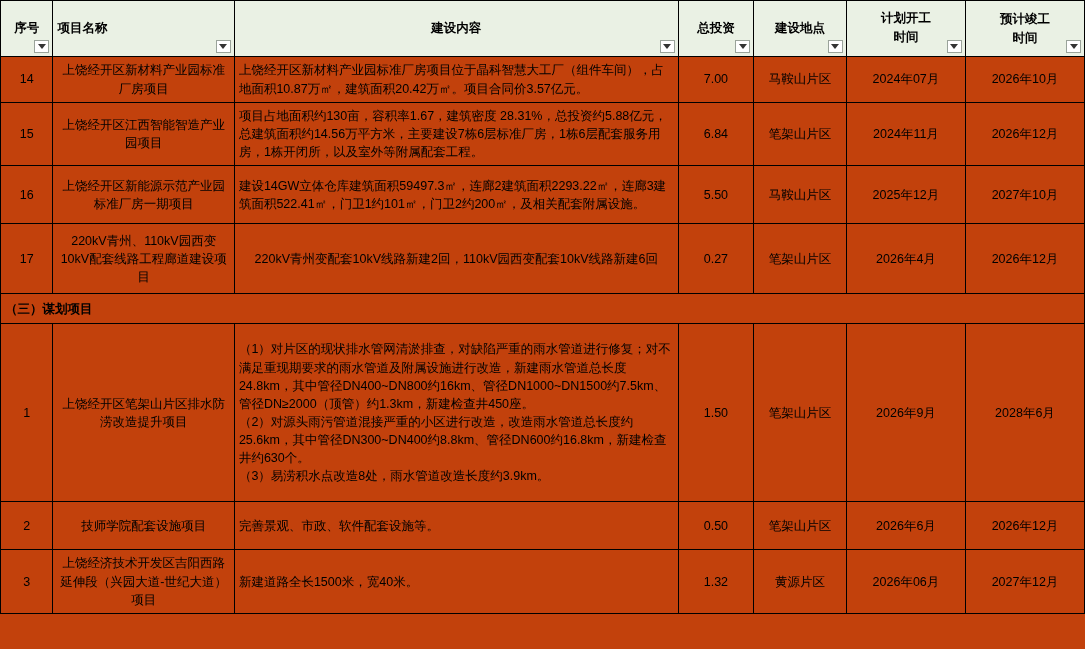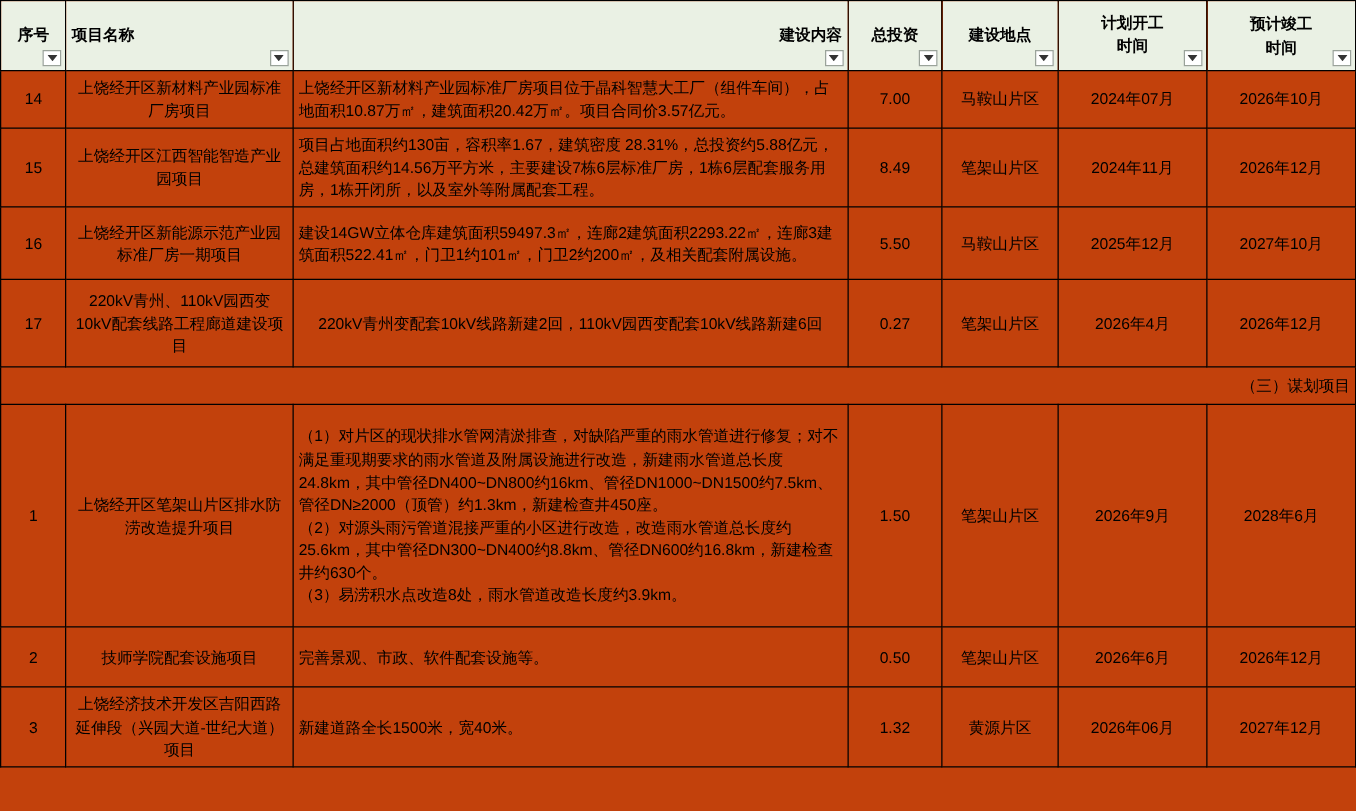--- a/index.html
+++ b/index.html
@@ -46,30 +46,30 @@
     height: 13px;
     background: #ffffff;
     border: 1px solid #9aa39a;
     display: flex;
     align-items: center;
     justify-content: center;
   }
   .filter-btn svg { display: block; }
   .c-idx   { width: 52px;  text-align: center; }
   .c-name  { width: 180px; text-align: left; }
-  .c-desc  { width: 440px; text-align: right; margin-top: 28px; }
+  .c-desc  { width: 440px; text-align: center; margin-top: 28px; }
   .c-inv   { width: 75px;  text-align: center; font-family: Liberation Serif, serif; }
   .c-loc   { width: 92px;  text-align: center; }
   .c-start { width: 118px; text-align: center; font-family: Liberation Mono, monospace; }
   .c-end   { width: 118px; text-align: center; }
   td.desc  { text-align: left; }
   td.ctr   { text-align: center; }
   .section-row td {
-    text-align: right;
-    font-weight: normal;
+    text-align: left;
+    font-weight: bold;
     font-size: 13.5px;
     padding-left: 8px;
     height: 30px;
   }
   .r14 td { height: 46px; }
   .r15 td { height: 62px; }
   .r16 td { height: 58px; }
   .r17 td { height: 70px; }
   .rb1 td { height: 178px; }
   .rb2 td { height: 48px; }
@@ -150,21 +150,21 @@
         <td class="desc">上饶经开区新材料产业园标准厂房项目位于晶科智慧大工厂（组件车间），占地面积10.87万㎡，建筑面积20.42万㎡。项目合同价3.57亿元。</td>
         <td class="ctr">7.00</td>
         <td class="ctr">马鞍山片区</td>
         <td class="ctr">2024年07月</td>
         <td class="ctr">2026年10月</td>
       </tr>
       <tr class="r15">
         <td class="ctr">15</td>
         <td class="ctr">上饶经开区江西智能智造产业园项目</td>
         <td class="desc">项目占地面积约130亩，容积率1.67，建筑密度 28.31%，总投资约5.88亿元，总建筑面积约14.56万平方米，主要建设7栋6层标准厂房，1栋6层配套服务用房，1栋开闭所，以及室外等附属配套工程。</td>
-        <td class="ctr">8.49</td>
+        <td class="ctr">6.84</td>
         <td class="ctr">笔架山片区</td>
         <td class="ctr">2024年11月</td>
         <td class="ctr">2026年12月</td>
       </tr>
       <tr class="r16">
         <td class="ctr">16</td>
         <td class="ctr">上饶经开区新能源示范产业园标准厂房一期项目</td>
         <td class="desc">建设14GW立体仓库建筑面积59497.3㎡，连廊2建筑面积2293.22㎡，连廊3建筑面积522.41㎡，门卫1约101㎡，门卫2约200㎡，及相关配套附属设施。</td>
         <td class="ctr">5.50</td>
         <td class="ctr">马鞍山片区</td>

